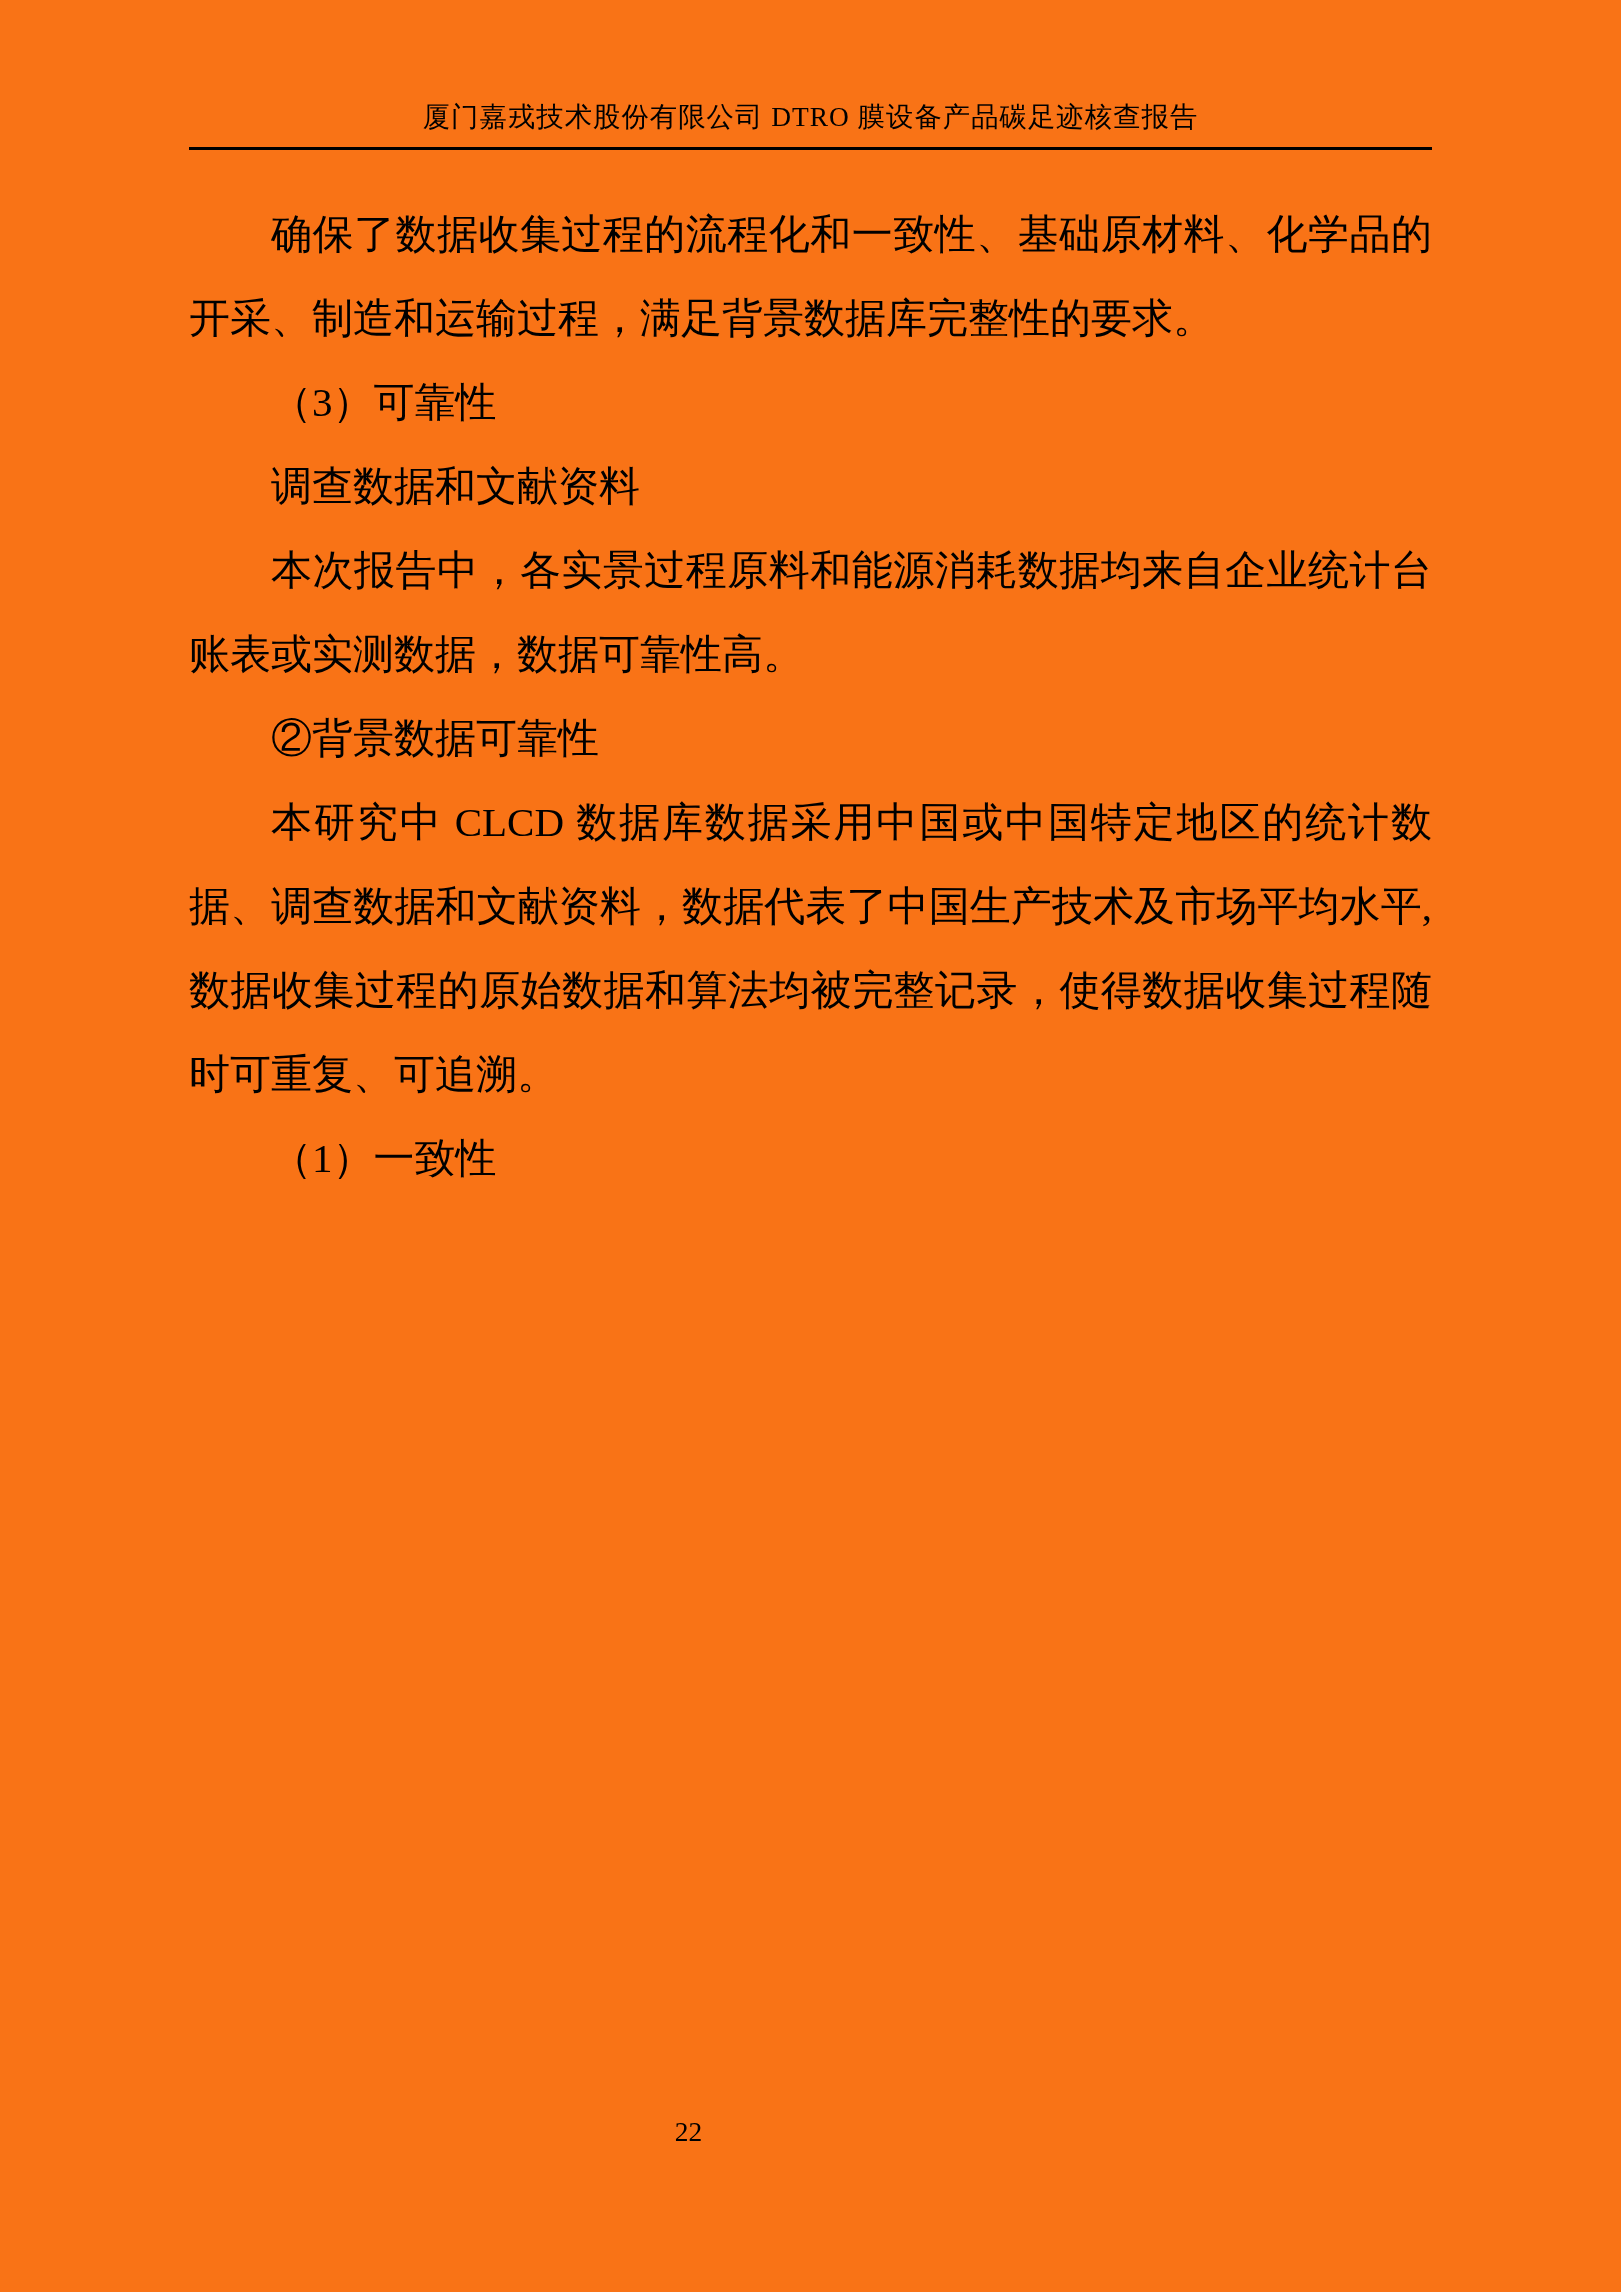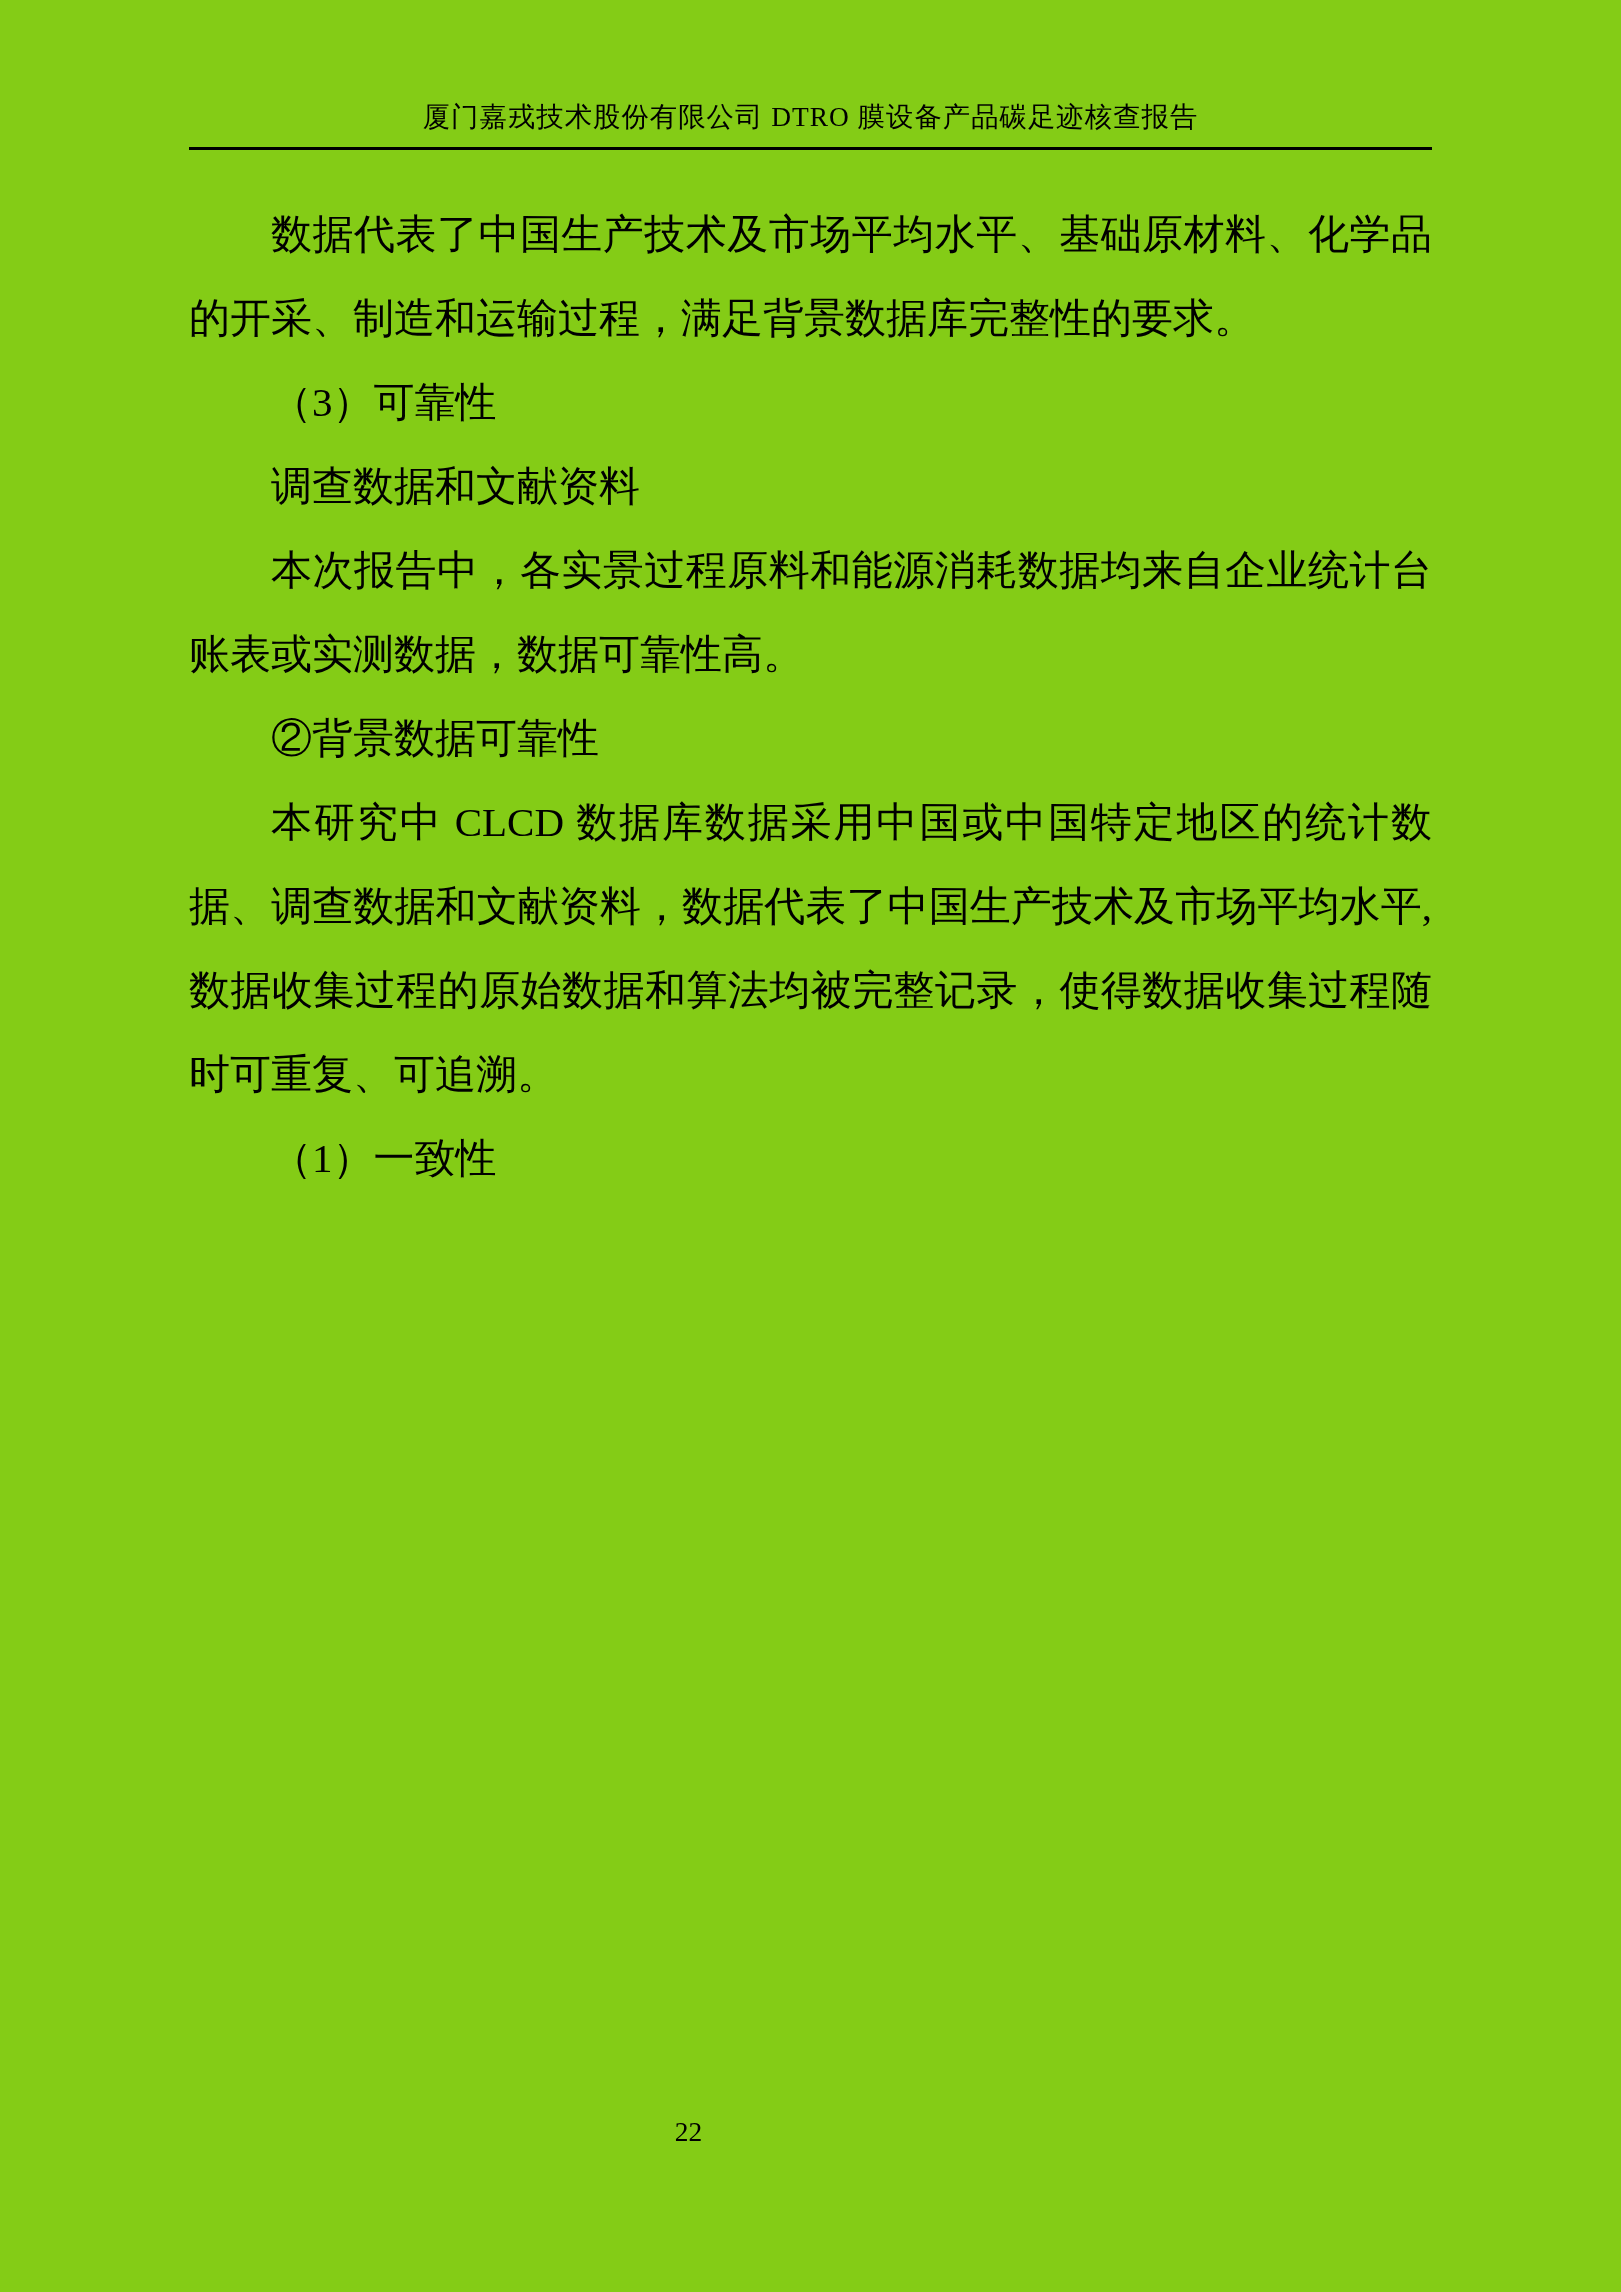--- a/index.html
+++ b/index.html
@@ -4,21 +4,21 @@
 <style>
   html, body {
     margin: 0;
     padding: 0;
     background: #ffffff;
   }
   .page {
     position: relative;
     width: 1621px;
     height: 2293px;
-    background: #84cc16;
+    background: #f97316;
     color: #000000;
     font-family: "Liberation Serif", "DejaVu Serif", serif;
     overflow: hidden;
   }
   .header {
     position: absolute;
     top: 100px;
     left: 189px;
     width: 1243px;
     text-align: center;
@@ -58,21 +58,21 @@
 </head>
 <body>
 
 <div class="page">
 
   <div class="header">
     <span>厦门嘉戎技术股份有限公司 DTRO 膜设备产品碳足迹核查报告</span>
   </div>
 
   <div class="body-text">
-    <p class="indent">数据代表了中国生产技术及市场平均水平、基础原材料、化学品的开采、制造和运输过程，满足背景数据库完整性的要求。</p>
+    <p class="indent">确保了数据收集过程的流程化和一致性、基础原材料、化学品的开采、制造和运输过程，满足背景数据库完整性的要求。</p>
     <p class="indent">（3）可靠性</p>
     <p class="indent">调查数据和文献资料</p>
     <p class="indent">本次报告中，各实景过程原料和能源消耗数据均来自企业统计台账表或实测数据，数据可靠性高。</p>
     <p class="indent">②背景数据可靠性</p>
     <p class="indent">本研究中 CLCD 数据库数据采用中国或中国特定地区的统计数据、调查数据和文献资料，数据代表了中国生产技术及市场平均水平,数据收集过程的原始数据和算法均被完整记录，使得数据收集过程随时可重复、可追溯。</p>
     <p class="indent">（1）一致性</p>
   </div>
 
   <div class="footer">
     <span>22</span>

